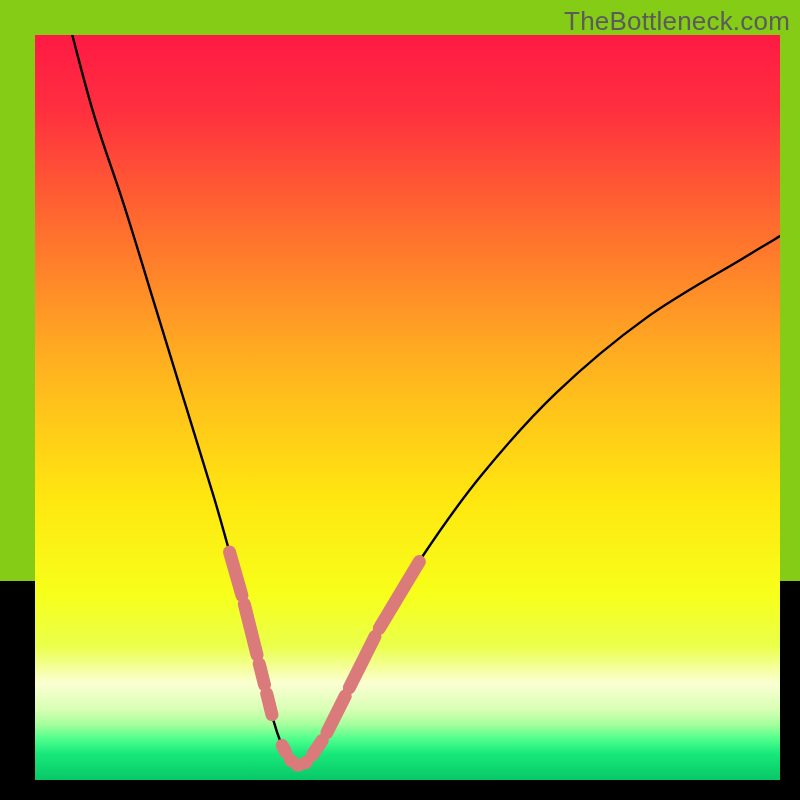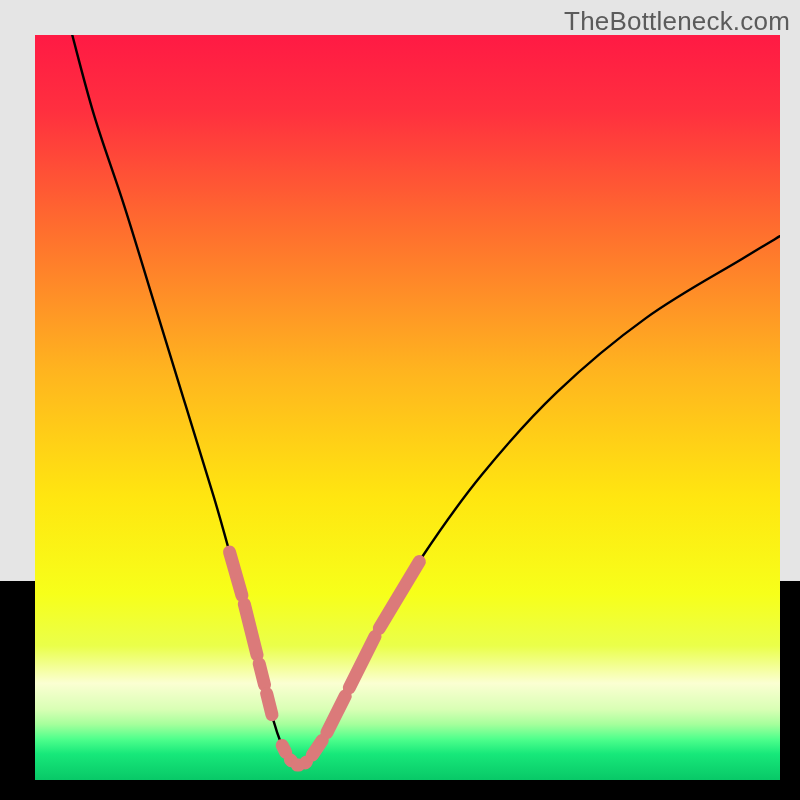--- a/index.html
+++ b/index.html
@@ -10,21 +10,21 @@
     overflow: hidden;
     background: #000;
     font-family: Arial, Helvetica, sans-serif;
   }
   .frame {
     position: absolute;
     left: 0;
     top: 0;
     width: 800px;
     height: 581px;
-    background: #e5e5e5;
+    background: #84cc16;
   }
   .plot-area {
     position: absolute;
     left: 35px;
     top: 35px;
     width: 745px;
     height: 745px;
     overflow: hidden;
   }
   .gradient {

